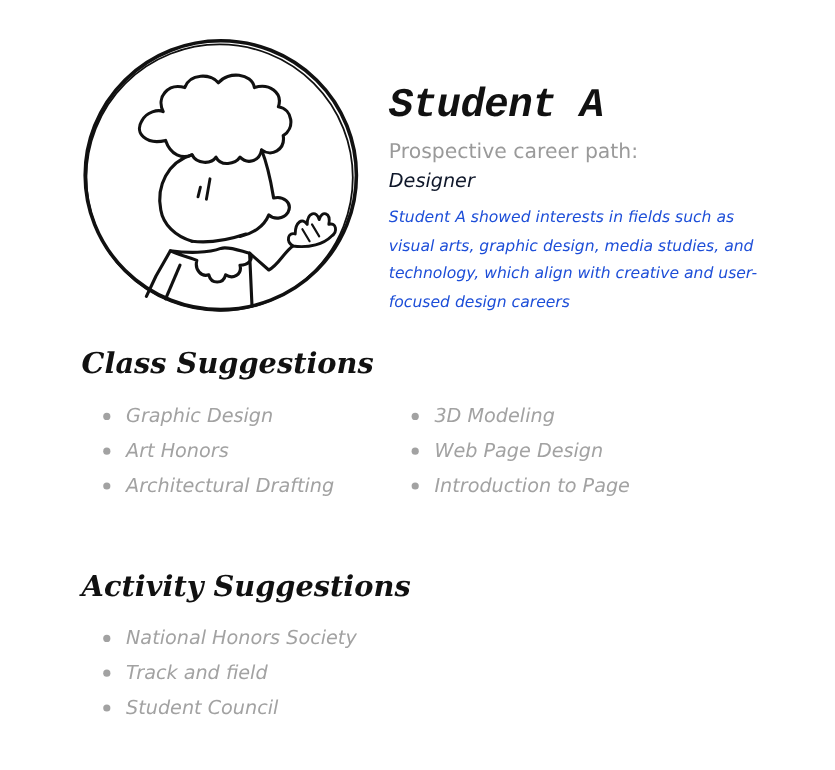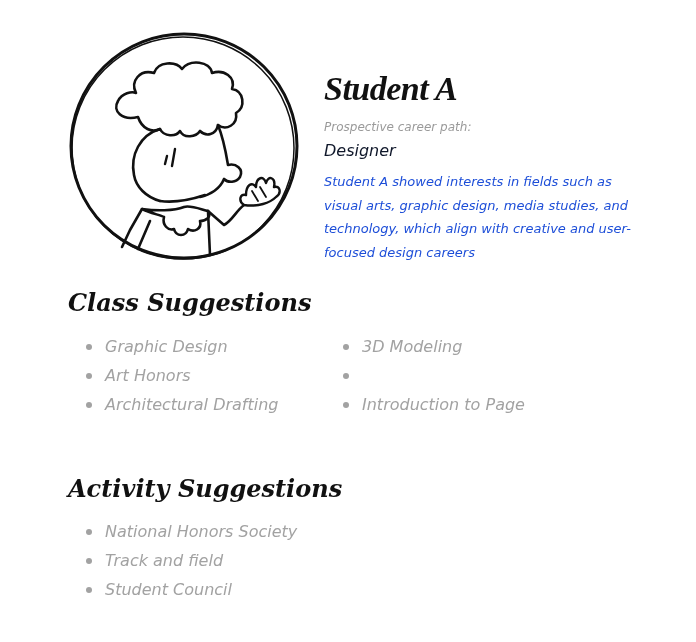--- a/index.html
+++ b/index.html
@@ -1,22 +1,22 @@
 <!DOCTYPE html>
 <html><head>
 <meta charset="utf-8">
 <style>
   html, body { margin: 0; padding: 0; background: #ffffff; }
   body { width: 696px; height: 642px; position: relative; overflow: hidden;
          font-family: "DejaVu Sans", sans-serif; }
   .avatar { position: absolute; left: 60px; top: 25px; width: 250px; height: 245px; }
   .profile { position: absolute; left: 324px; top: 68px; width: 320px; }
-  .name { font-family: Liberation Serif, serif; font-style: italic; font-size: 34px;
+  .name { font-family: Liberation Mono, monospace; font-style: italic; font-size: 34px;
           color: #111; margin: 0; line-height: 42px; letter-spacing: -0.5px; }
-  .career-label { font-style: italic; font-size: 12px; color: #9a9a9a; margin-top: 8px; line-height: 18px; }
+  .career-label { font-size: 17px; color: #9a9a9a; margin-top: 8px; line-height: 18px; }
   .career-value { font-style: italic; font-size: 16px; color: #0f172a; margin-top: 4px; line-height: 22px; }
   .summary { font-style: italic; font-size: 13px; color: #1d4ed8; margin-top: 8px; line-height: 23.5px; width: 315px; }
   .section-title { position: absolute; left: 68px; font-family: "DejaVu Serif", serif;
                    font-style: italic; font-size: 24px; color: #111; margin: 0; line-height: 30px; }
   .list { position: absolute; margin: 0; padding: 0; list-style: none; }
   .list li { position: relative; padding-left: 19px; font-style: italic; font-size: 16px;
              color: #a2a2a2; line-height: 29px; height: 29px; }
   .list li .bullet { position: absolute; left: 0; top: 12px; width: 6px; height: 6px;
                      border-radius: 50%; background: #a2a2a2; }
 </style>
@@ -60,21 +60,21 @@
 </div>
 
 <h2 class="section-title" style="top:288px;">Class Suggestions</h2>
 <ul class="list" style="left:86px; top:332px;">
   <li><span class="bullet"></span><span>Graphic Design</span></li>
   <li><span class="bullet"></span><span>Art Honors</span></li>
   <li><span class="bullet"></span><span>Architectural Drafting</span></li>
 </ul>
 <ul class="list" style="left:343px; top:332px;">
   <li><span class="bullet"></span><span>3D Modeling</span></li>
-  <li><span class="bullet"></span></li>
+  <li><span class="bullet"></span><span>Web Page Design</span></li>
   <li><span class="bullet"></span><span>Introduction to Page</span></li>
 </ul>
 
 <h2 class="section-title" style="top:474px;">Activity Suggestions</h2>
 <ul class="list" style="left:86px; top:517px;">
   <li><span class="bullet"></span><span>National Honors Society</span></li>
   <li><span class="bullet"></span><span>Track and field</span></li>
   <li><span class="bullet"></span><span>Student Council</span></li>
 </ul>
 

